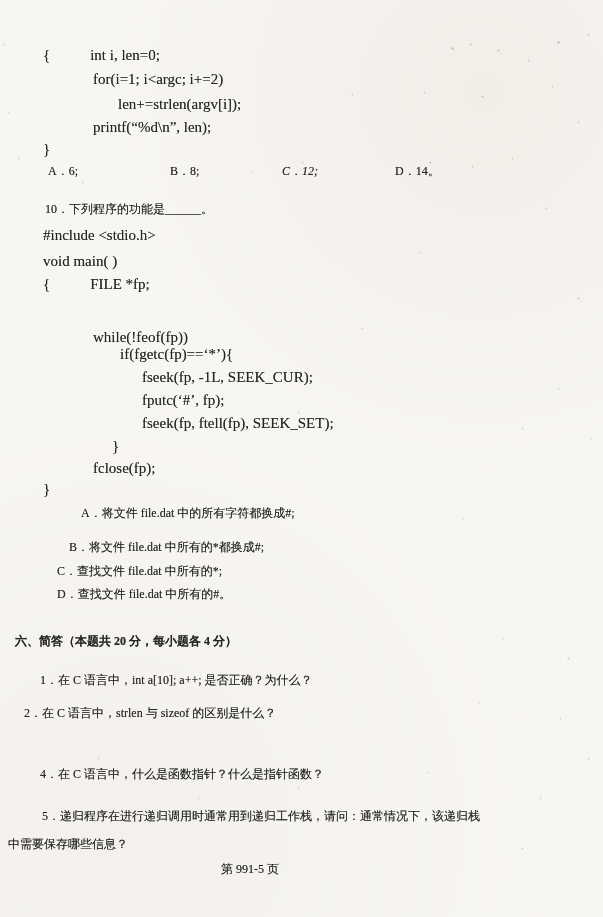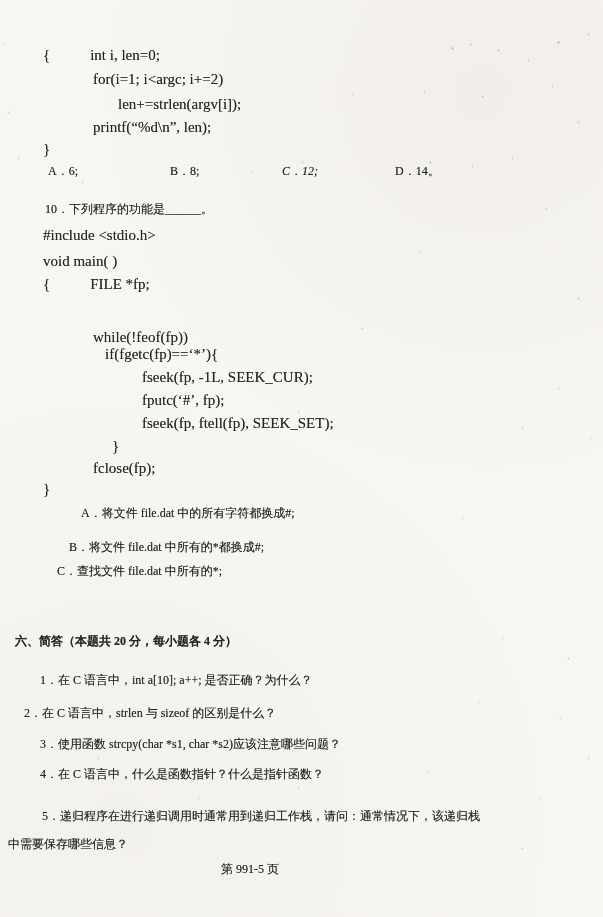--- a/index.html
+++ b/index.html
@@ -76,34 +76,34 @@
   <div class="line opt" style="left:282px;top:160px;font-style:italic;">C．12;</div>
   <div class="line opt" style="left:395px;top:160px;">D．14。</div>
 
   <div class="line" style="left:45px;top:198px;">10．下列程序的功能是______。</div>
   <div class="line code" style="left:43px;top:224px;">#include &lt;stdio.h&gt;</div>
   <div class="line code" style="left:43px;top:250px;">void main( )</div>
   <div class="line code" style="left:43px;top:273px;">
     <span class="brace">{</span><span class="gap50">FILE *fp;</span>
   </div>
   <div class="line code" style="left:93px;top:326px;text-align:right;">while(!feof(fp))</div>
-  <div class="line code" style="left:105px;top:343px;">if(fgetc(fp)==‘*’){</div>
+  <div class="line code" style="left:120px;top:343px;">if(fgetc(fp)==‘*’){</div>
   <div class="line code" style="left:142px;top:366px;">fseek(fp, -1L, SEEK_CUR);</div>
   <div class="line code" style="left:142px;top:389px;">fputc(‘#’, fp);</div>
   <div class="line code" style="left:142px;top:412px;">fseek(fp, ftell(fp), SEEK_SET);</div>
   <div class="line code" style="left:112px;top:435px;">}</div>
   <div class="line code" style="left:93px;top:457px;">fclose(fp);</div>
   <div class="line code" style="left:43px;top:478px;">}</div>
 
   <div class="line" style="left:57px;top:502px;margin-left:24px;">A．将文件 file.dat 中的所有字符都换成#;</div>
   <div class="line" style="left:57px;top:536px;margin-left:12px;">B．将文件 file.dat 中所有的*都换成#;</div>
   <div class="line" style="left:57px;top:560px;">C．查找文件 file.dat 中所有的*;</div>
+  <div class="line" style="left:57px;top:583px;">D．查找文件 file.dat 中所有的#。</div>
 
   <div class="line bold" style="left:15px;top:630px;">六、简答（本题共 20 分，每小题各 4 分）</div>
   <div class="line" style="left:40px;top:669px;">1．在 C 语言中，int a[10]; a++; 是否正确？为什么？</div>
   <div class="line" style="left:24px;top:702px;">2．在 C 语言中，strlen 与 sizeof 的区别是什么？</div>
-  <div class="line" style="left:40px;top:733px;">3．使用函数 strcpy(char *s1, char *s2)应该注意哪些问题？</div>
   <div class="line" style="left:40px;top:763px;">4．在 C 语言中，什么是函数指针？什么是指针函数？</div>
   <div class="line" style="left:42px;top:805px;">5．递归程序在进行递归调用时通常用到递归工作栈，请问：通常情况下，该递归栈</div>
   <div class="line" style="left:8px;top:833px;">中需要保存哪些信息？</div>
 
   <div class="line footer" style="top:858px;">第 991-5 页</div>
 </div>
 
 </body></html>

